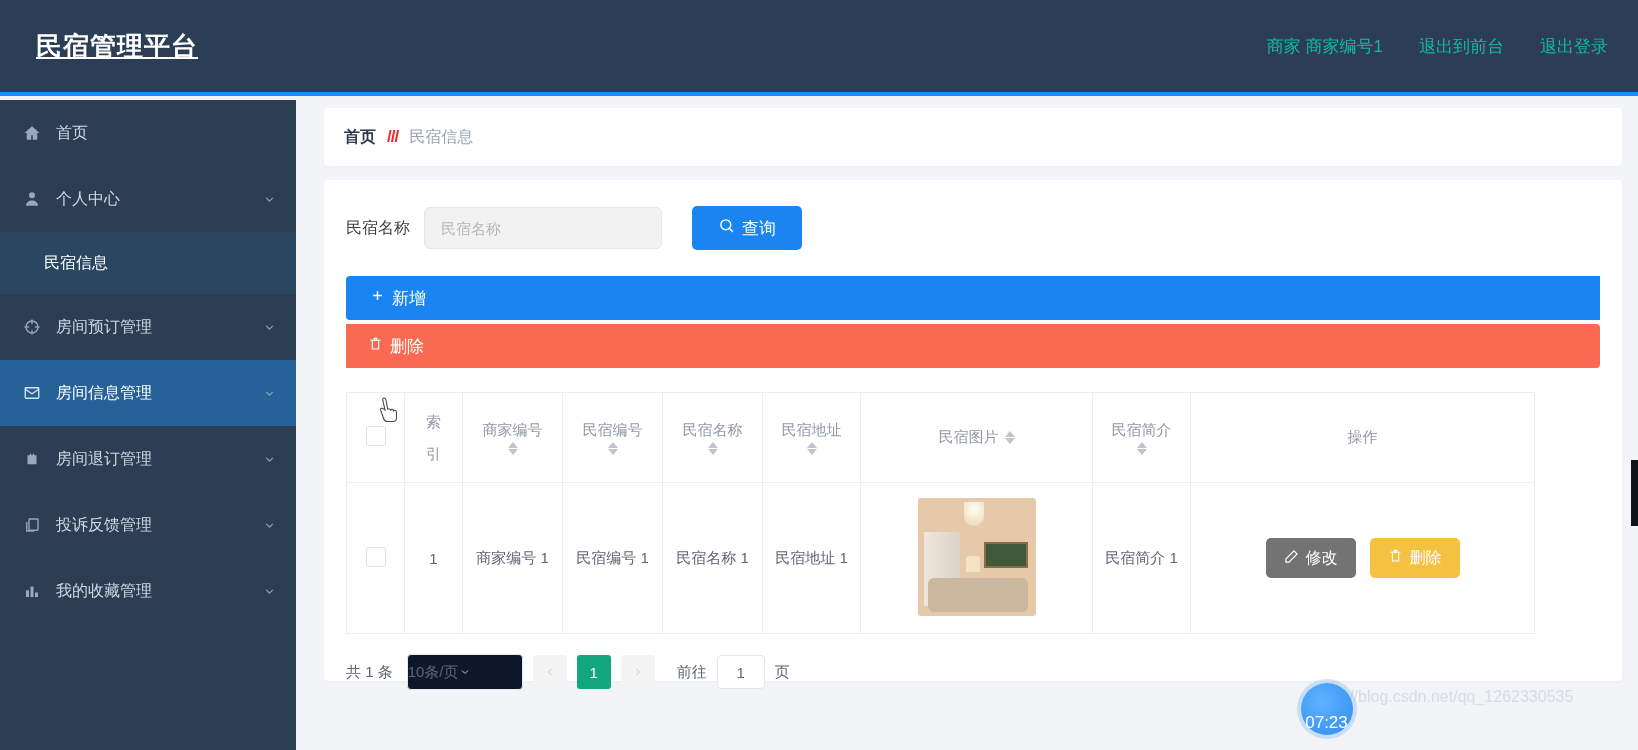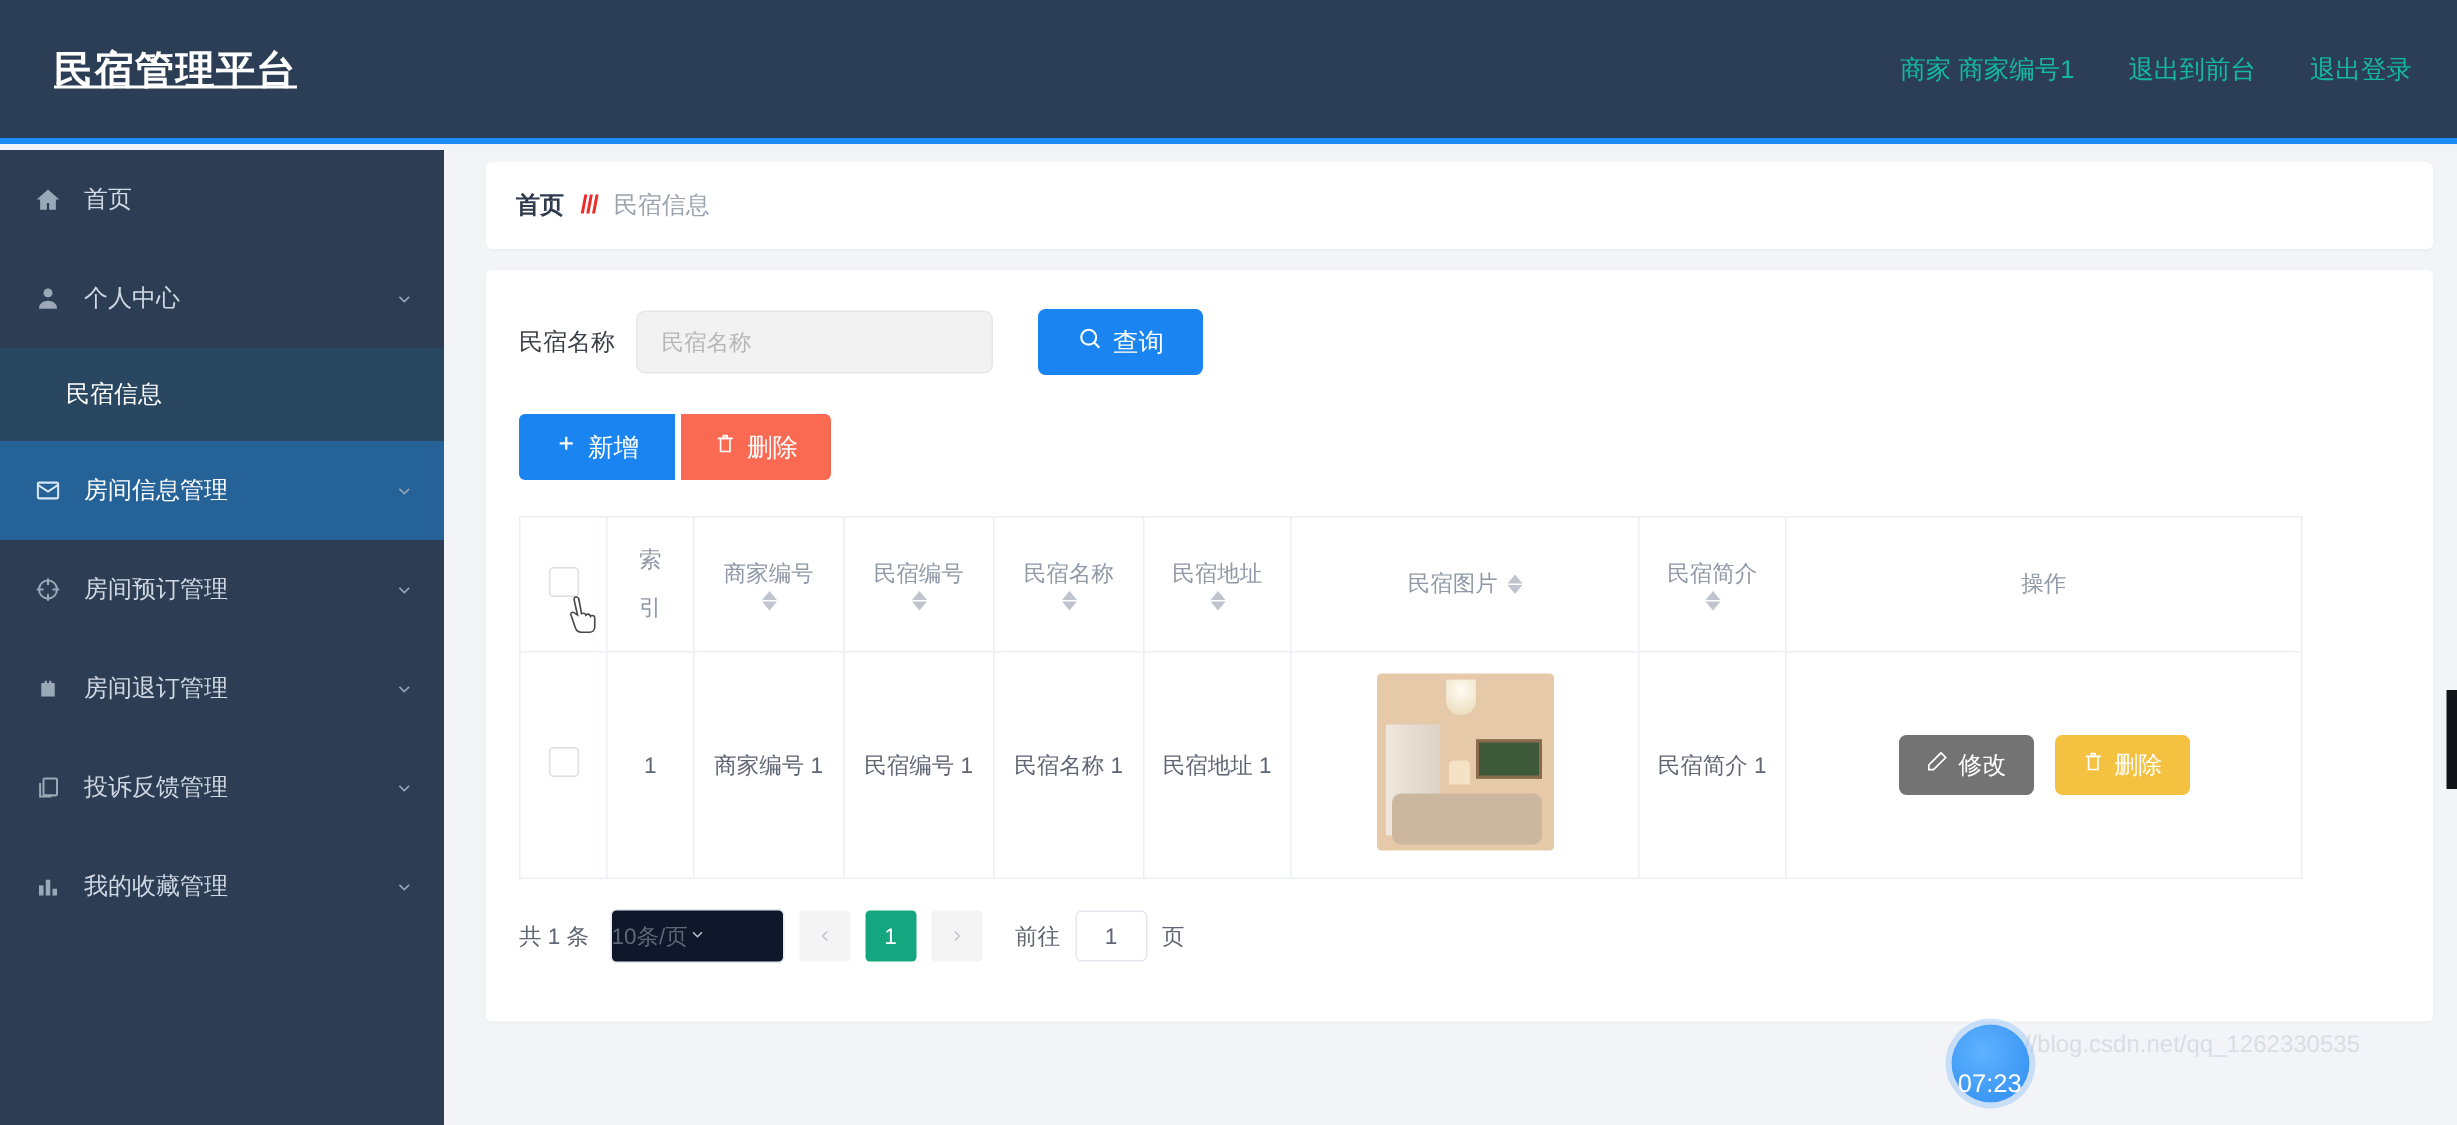--- a/index.html
+++ b/index.html
@@ -86,21 +86,21 @@
     background: #f2f2f2; padding: 0 16px; font-size: 15px; color: #555;
     font-family: "Liberation Sans", sans-serif;
   }
   .search-input::placeholder { color: #b6b6b6; }
   .btn {
     border: none; border-radius: 5px; cursor: pointer; color: #fff;
     display: inline-flex; align-items: center; justify-content: flex-start; gap: 7px;
     font-family: "Liberation Sans", sans-serif;
   }
   .btn-query { background: #1a85f0; height: 44px; padding: 0 26px; font-size: 17px; margin-left: 16px; }
-  .toolbar-row { display: flex; gap: 4px; margin-top: 26px; }
+  .toolbar-row { display: flex; gap: 4px; margin-top: 26px; flex-direction: column; }
   .btn-add { background: #1a85f0; height: 44px; padding: 0 24px; font-size: 17px; border-radius: 4px 0 0 4px; }
   .btn-del { background: #fa6a53; height: 44px; padding: 0 22px; font-size: 17px; border-radius: 0 4px 4px 0; }
 
   
   table.grid {
     margin-top: 24px; width: 1188px; border-collapse: collapse;
     border: 1px solid #ebeef5; table-layout: fixed;
   }
   table.grid th, table.grid td {
     border-right: 1px solid #ebeef5; border-bottom: 1px solid #ebeef5;
@@ -226,46 +226,46 @@
             <polyline points="6 9 12 15 18 9"></polyline>
           </svg>
       </span>
     </div>
 
 
     <div class="sub-item selected">
       <span>民宿信息</span>
     </div>
 
-    <div class="nav-item hovered">
-      <span class="ico">
-        <svg width="18" height="18" viewBox="0 0 24 24" fill="none" stroke="currentColor" stroke-width="1.8">
-            <rect x="3" y="5" width="18" height="14" rx="1"></rect>
-            <polyline points="3 7 12 13 21 7"></polyline>
-          </svg>
-      </span>
-      <span class="label">房间信息管理</span>
-      <span class="chev">
-        <svg width="13" height="13" viewBox="0 0 24 24" fill="none" stroke="currentColor" stroke-width="2">
-            <polyline points="6 9 12 15 18 9"></polyline>
-          </svg>
-      </span>
-    </div>
-
     <div class="nav-item">
       <span class="ico">
         <svg width="18" height="18" viewBox="0 0 24 24" fill="none" stroke="currentColor" stroke-width="1.8">
             <circle cx="12" cy="12" r="8"></circle>
             <line x1="12" y1="2" x2="12" y2="8"></line>
             <line x1="12" y1="16" x2="12" y2="22"></line>
             <line x1="2" y1="12" x2="8" y2="12"></line>
             <line x1="16" y1="12" x2="22" y2="12"></line>
           </svg>
       </span>
       <span class="label">房间预订管理</span>
+      <span class="chev">
+        <svg width="13" height="13" viewBox="0 0 24 24" fill="none" stroke="currentColor" stroke-width="2">
+            <polyline points="6 9 12 15 18 9"></polyline>
+          </svg>
+      </span>
+    </div>
+
+    <div class="nav-item hovered">
+      <span class="ico">
+        <svg width="18" height="18" viewBox="0 0 24 24" fill="none" stroke="currentColor" stroke-width="1.8">
+            <rect x="3" y="5" width="18" height="14" rx="1"></rect>
+            <polyline points="3 7 12 13 21 7"></polyline>
+          </svg>
+      </span>
+      <span class="label">房间信息管理</span>
       <span class="chev">
         <svg width="13" height="13" viewBox="0 0 24 24" fill="none" stroke="currentColor" stroke-width="2">
             <polyline points="6 9 12 15 18 9"></polyline>
           </svg>
       </span>
     </div>
 
     <div class="nav-item">
       <span class="ico">
         <svg width="18" height="18" viewBox="0 0 24 24" fill="currentColor">

